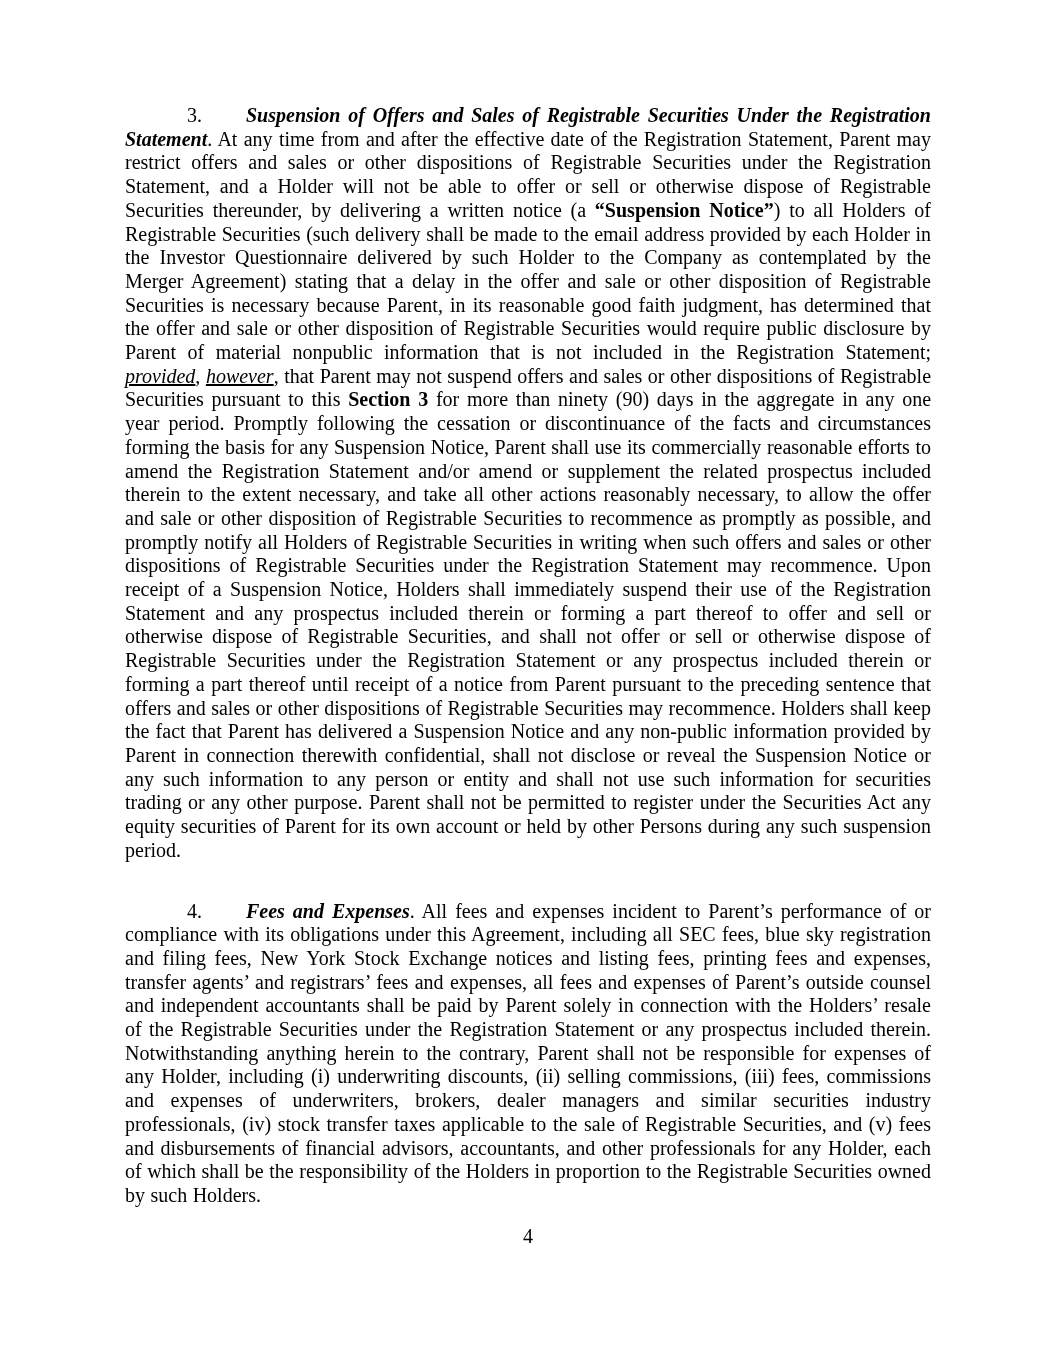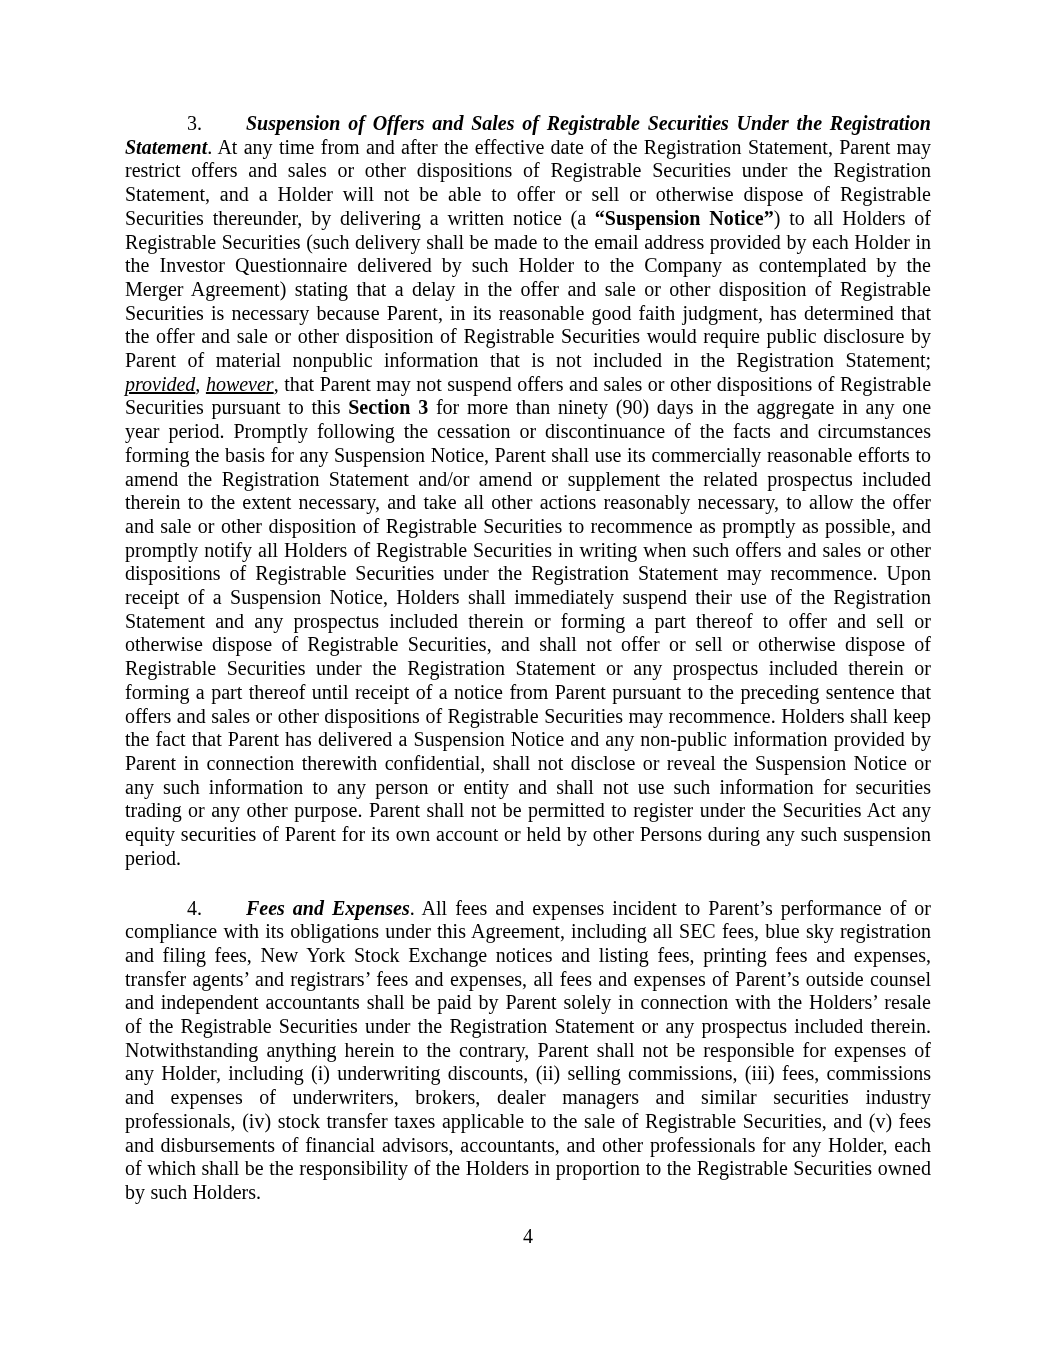--- a/index.html
+++ b/index.html
@@ -12,34 +12,34 @@
     width: 1055px;
     height: 1365px;
     background: #ffffff;
     color: #000000;
     font-family: "Liberation Serif", "DejaVu Serif", serif;
     overflow: hidden;
   }
   .content {
     position: absolute;
     left: 125px;
-    top: 112px;
+    top: 104px;
     width: 806px;
     font-family: Liberation Serif, serif;
   }
   p.para {
     margin: 0;
     font-size: 20px;
     line-height: 23.7px;
     text-align: justify;
     text-indent: 62px;
     word-spacing: 0.5px;
   }
   p.para + p.para {
-    margin-top: 26px;
+    margin-top: 37px;
   }
   .run { white-space: pre-wrap; }
   .run.b  { font-weight: 700; }
   .run.bi { font-weight: 700; font-style: italic; }
   .run.iu { font-style: italic; text-decoration: underline; }
   .tab {
     display: inline-block;
     width: 44px;
   }
   .page-number {

